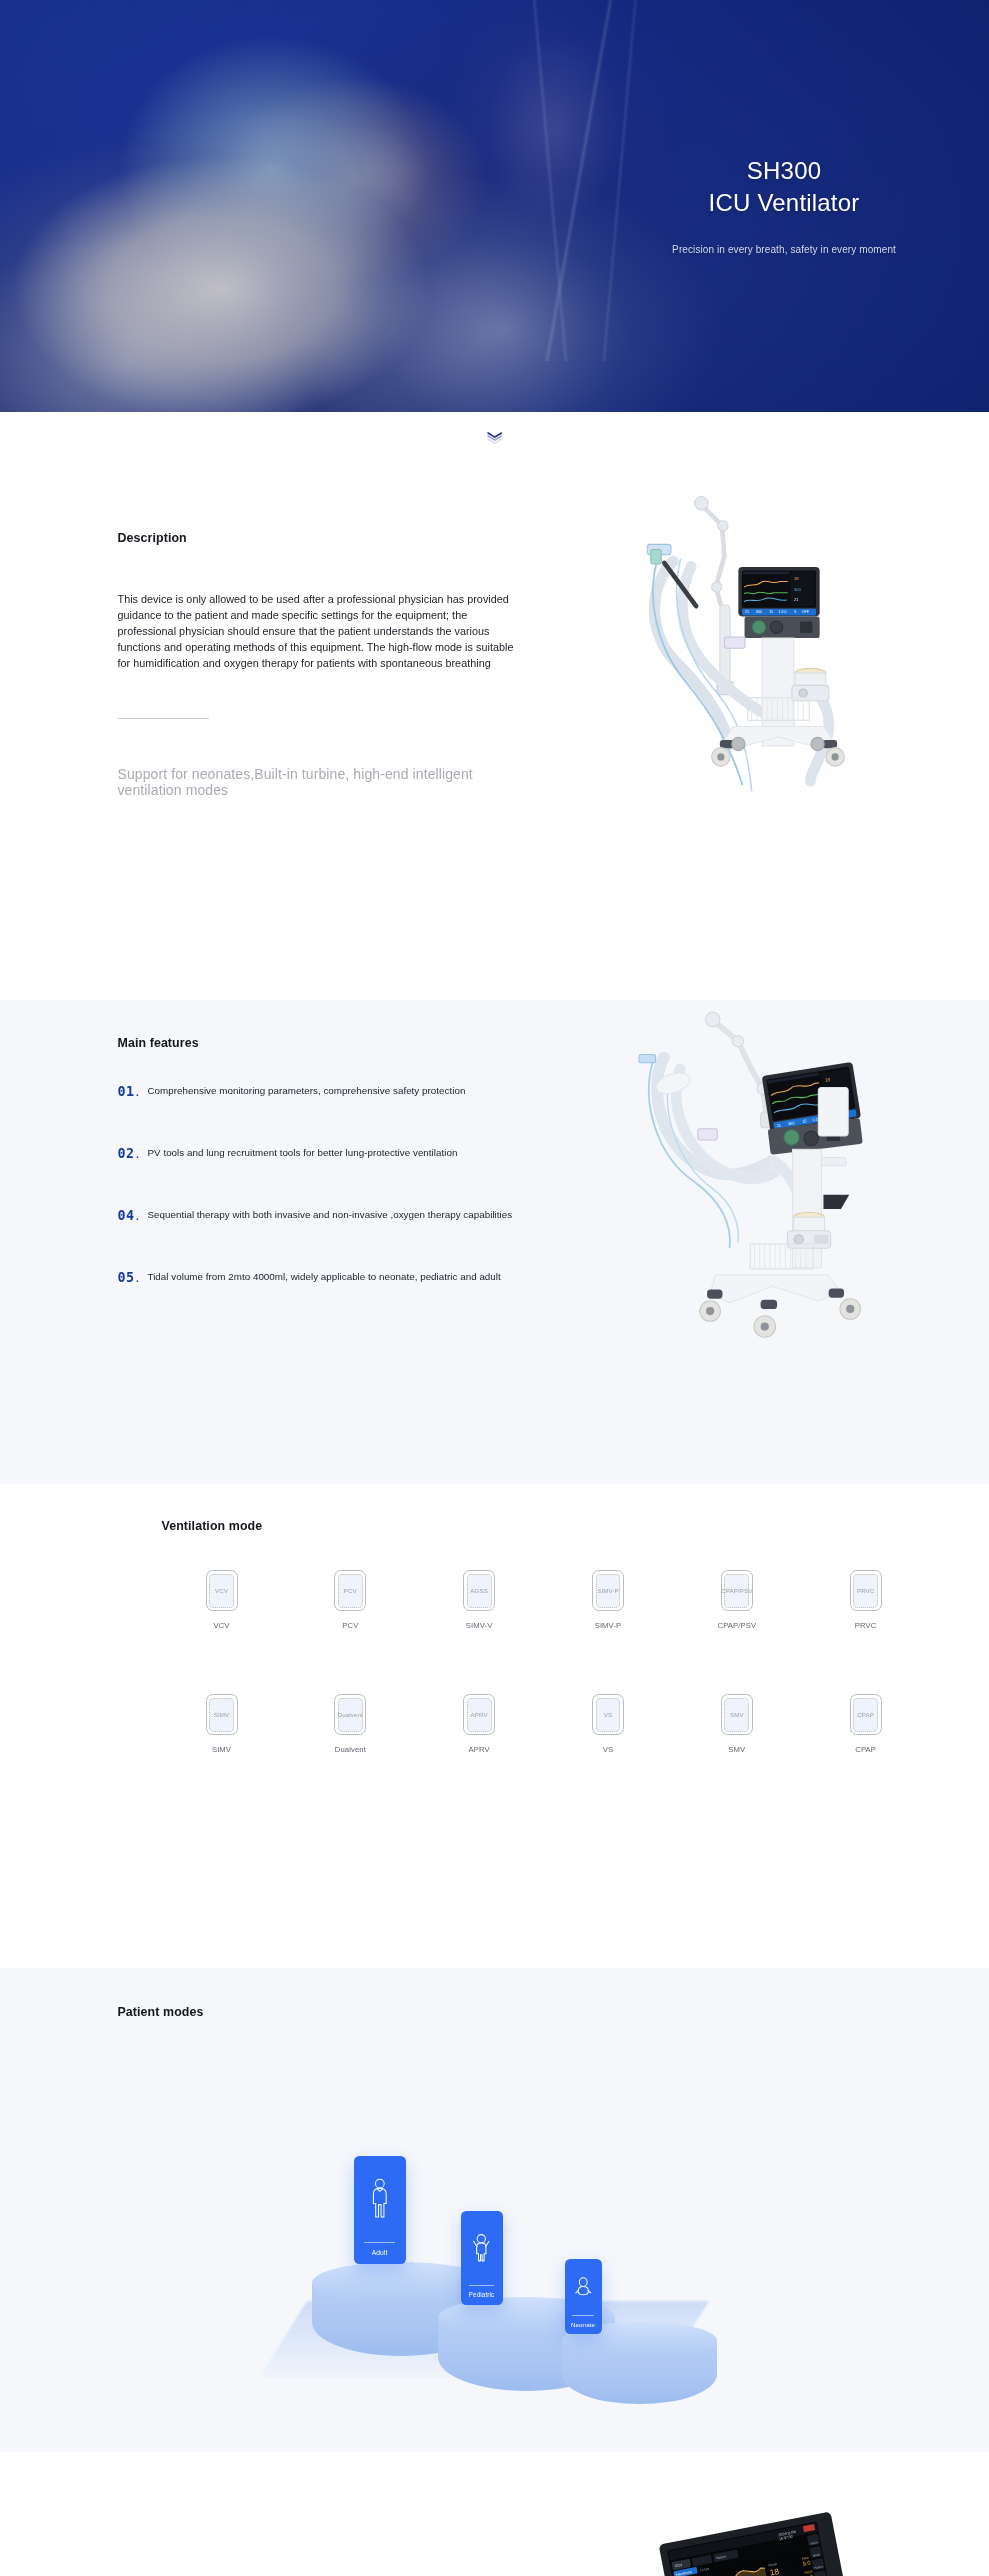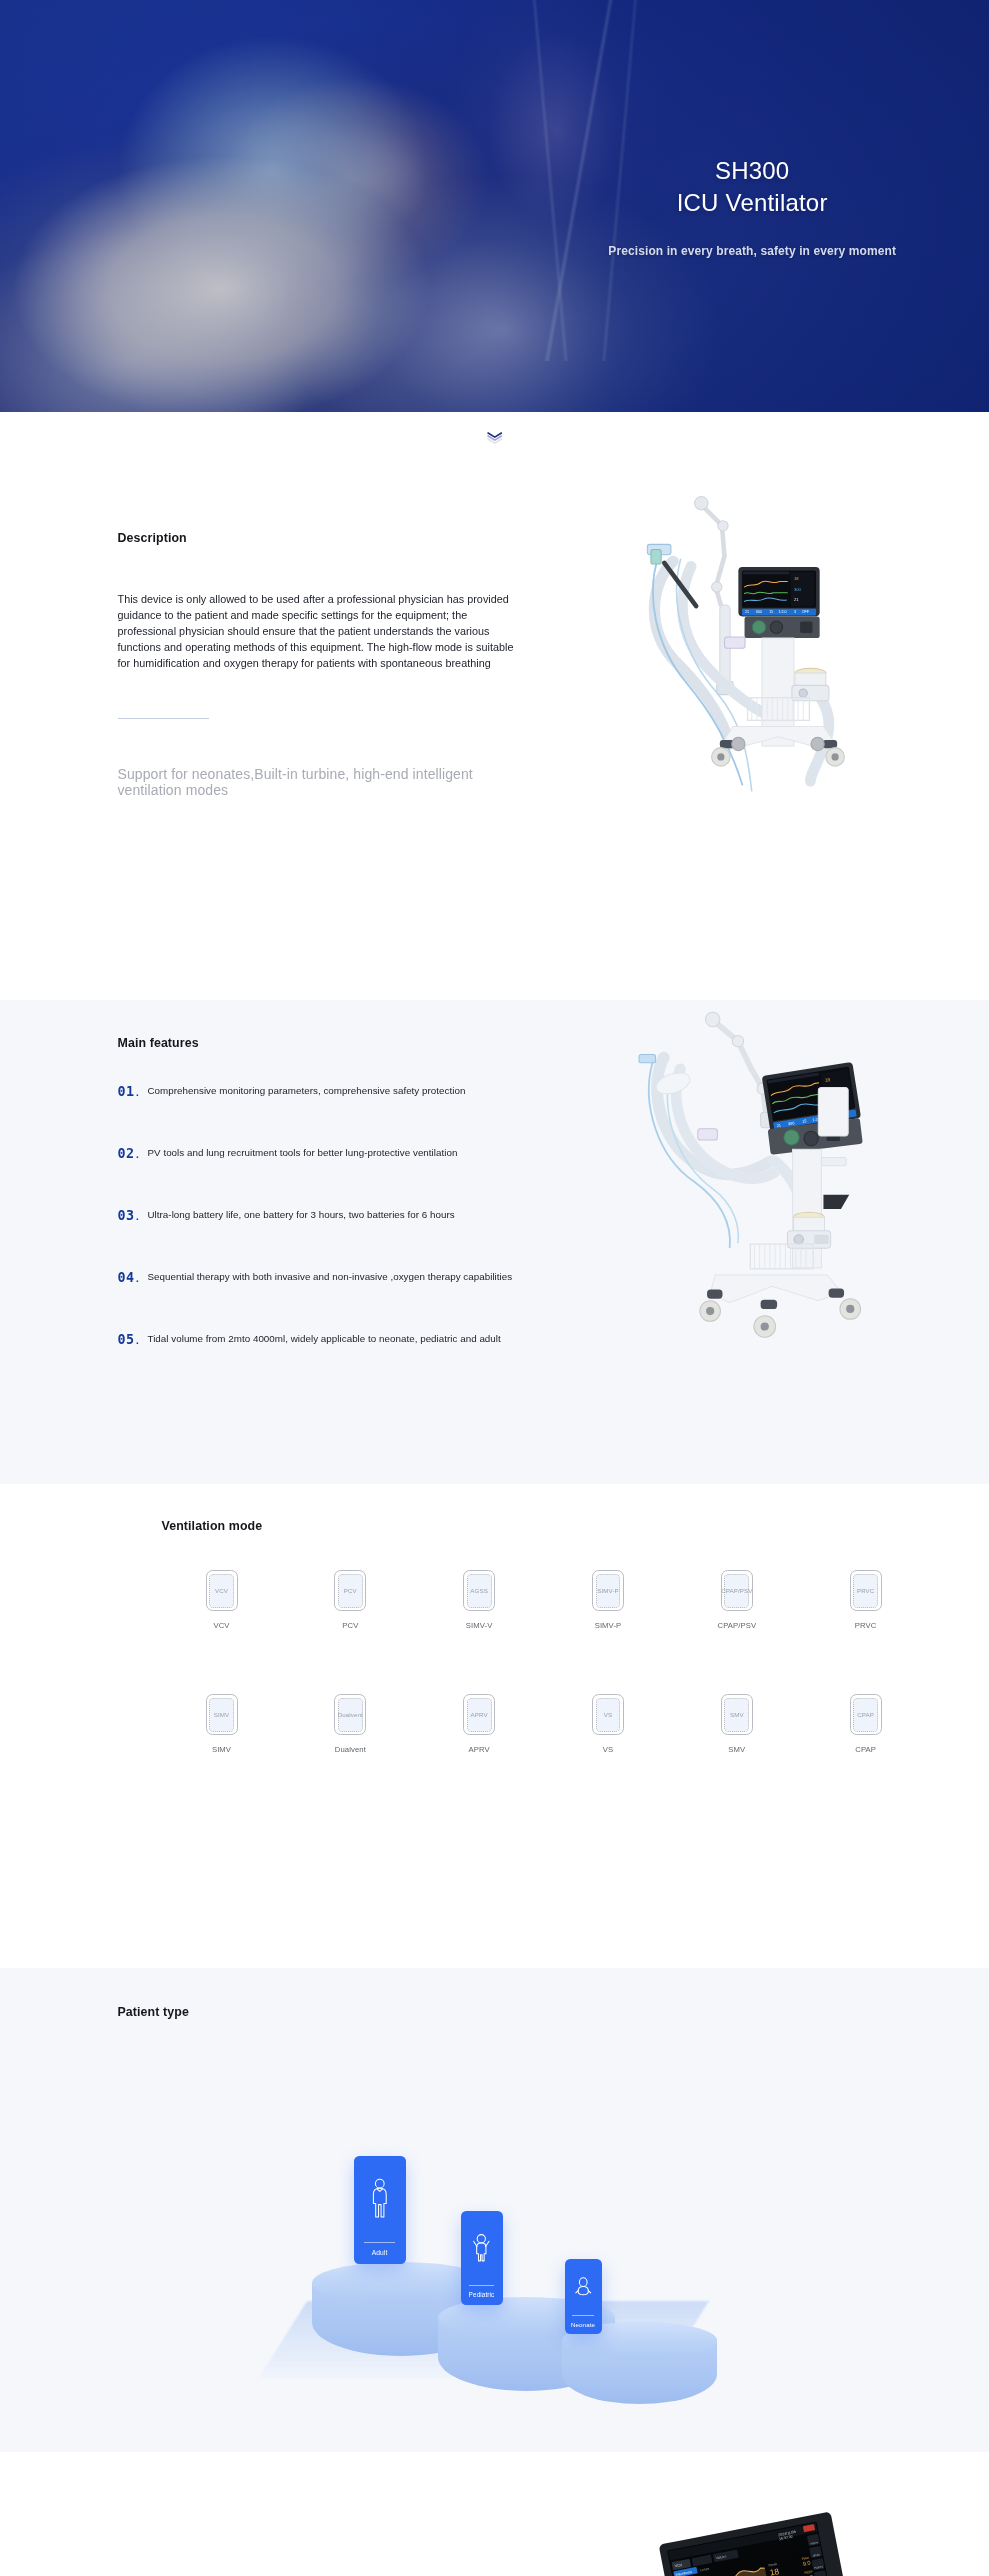--- a/index.html
+++ b/index.html
@@ -62,22 +62,22 @@
     font-size:24px;
     line-height:32px;
     font-weight:400;
     letter-spacing:0.2px;
     text-shadow:0 1px 5.2px rgba(0,0,0,.22);
     white-space:nowrap;
   }
   .hero-sub {
     margin-top:25px;
     color:#d5dbec;
-    font-size:12px;
-    font-weight:700;
+    font-size:10px;
+    font-weight:400;
     letter-spacing:0.1px;
     text-shadow:0 0.5px 3.1px rgba(0,0,0,.25);
     white-space:nowrap;
   }
 
   
   .scroll-hint {
     width:989px;
     display:flex; justify-content:center;
     padding-top:19.6px;
@@ -403,24 +403,20 @@
       <h2 class="h2 feat-title">Main features</h2>
 
       <div class="feat-list">
         <div class="feat-row">
           <span class="feat-num"><span>01</span><span class="dot">.</span></span>
           <span class="feat-text">Comprehensive monitoring parameters, comprehensive safety protection</span>
         </div>
         <div class="feat-row">
           <span class="feat-num"><span>02</span><span class="dot">.</span></span>
           <span class="feat-text">PV tools and lung recruitment tools for better lung-protective ventilation</span>
-        </div>
-        <div class="feat-row">
-          <span class="feat-num"><span>03</span><span class="dot">.</span></span>
-          <span class="feat-text">Ultra-long battery life, one battery for 3 hours, two batteries for 6 hours</span>
         </div>
         <div class="feat-row">
           <span class="feat-num"><span>04</span><span class="dot">.</span></span>
           <span class="feat-text">Sequential therapy with both invasive and non-invasive ,oxygen therapy capabilities</span>
         </div>
         <div class="feat-row">
           <span class="feat-num"><span>05</span><span class="dot">.</span></span>
           <span class="feat-text">Tidal volume from 2mto 4000ml, widely applicable to neonate, pediatric and adult</span>
         </div>
       </div>
@@ -633,21 +629,21 @@
           </div>
           <div class="vent-label">CPAP</div>
         </div>
 
       </div>
     </div>
   </section>
 
   <section class="section bg-tint sec-pat">
     <div class="inner pat-wrap">
-      <h2 class="h2 pat-title">Patient type</h2>
+      <h2 class="h2 pat-title">Patient modes</h2>
 
       <div class="podium">
         <div class="floor"></div>
 
         <div class="dais dais-1">
           <div class="body"></div>
             <div class="top"></div>
         </div>
         <div class="dais dais-2">
           <div class="body"></div>

